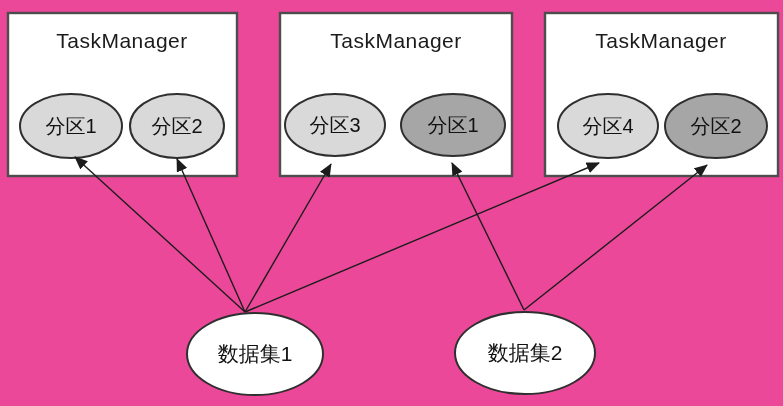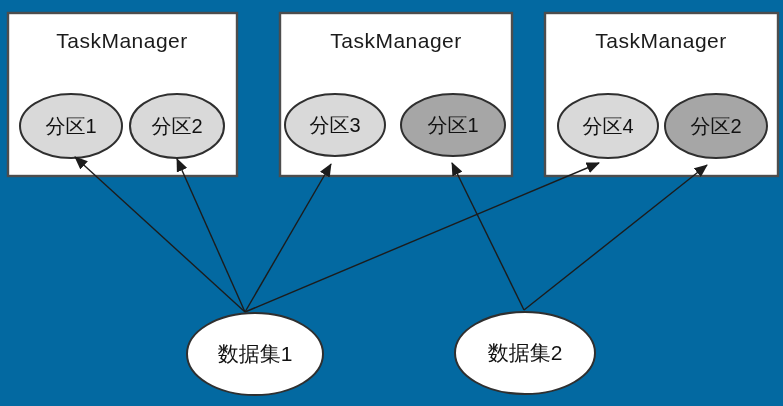--- a/index.html
+++ b/index.html
@@ -1,20 +1,20 @@
 <!DOCTYPE html>
 <html><head>
 <meta charset="utf-8">
 <style>
   html, body { margin: 0; padding: 0; background: #ffffff; }
   .stage {
     position: relative;
     width: 783px;
     height: 406px;
-    background: #0369a1;
+    background: #ec4899;
     font-family: "Liberation Sans", sans-serif;
     overflow: hidden;
   }
   svg { display: block; }
   .tm-box {
     fill: #ffffff;
     stroke-width: 2.4px;
   }
   .tm-title {
     font-size: 21px;

